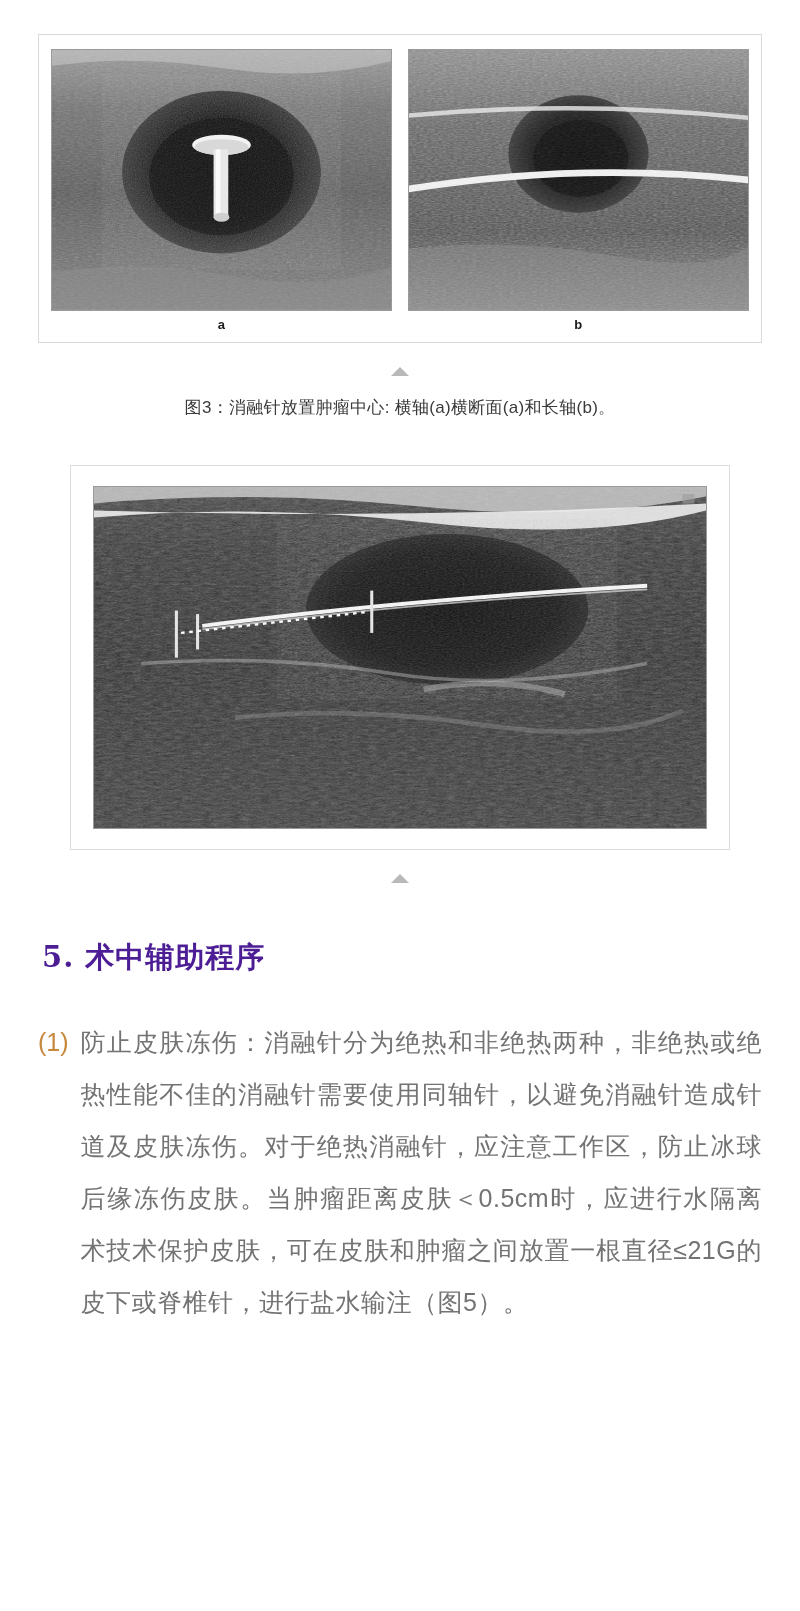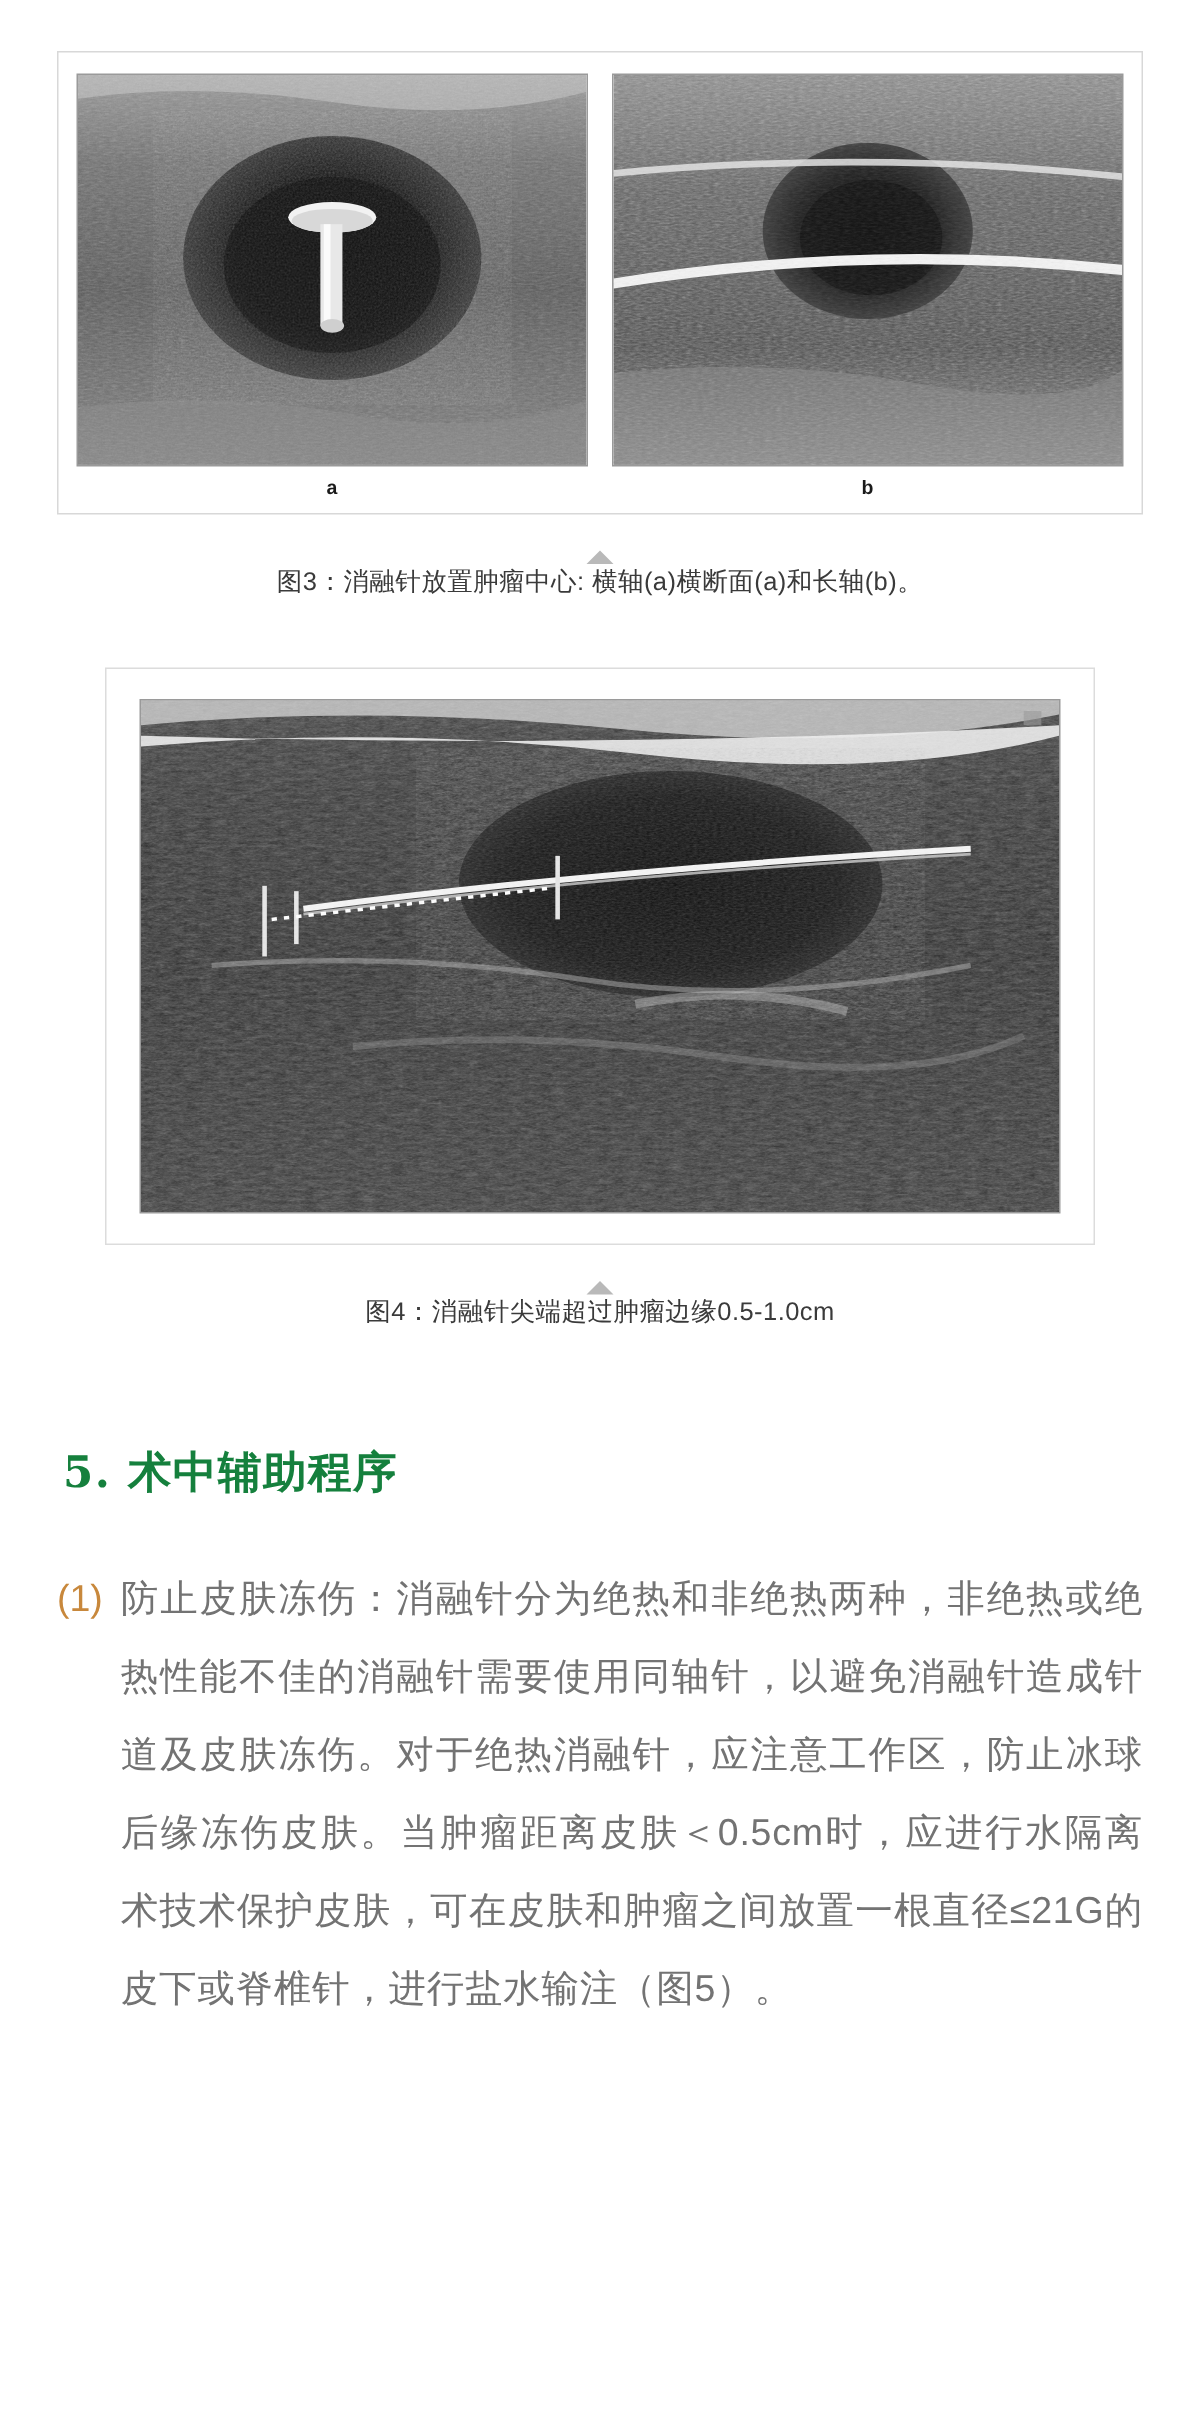--- a/index.html
+++ b/index.html
@@ -56,45 +56,46 @@
     width: 0; height: 0;
     border-left: 9px solid transparent;
     border-right: 9px solid transparent;
     border-bottom: 9px solid #b9b9b9;
     margin: 24px auto 0 auto;
   }
   .fig-caption {
     text-align: center;
     font-size: 17px;
     color: #3a3a3a;
+    margin-top: 20px;
     letter-spacing: .3px;
   }
 
   
   .fig4-frame {
     border: 1px solid #dcdcdc;
     background: #fff;
     padding: 20px 22px;
     box-sizing: border-box;
     margin: 46px 32px 0 32px;
   }
   .fig4-img {
     width: 100%;
     display: block;
     border: 1px solid #9a9a9a;
     box-sizing: border-box;
   }
 
   
   .section-heading {
-    color: #15803d;
+    color: #4c1d95;
     font-family: "DejaVu Serif", serif;
     font-weight: bold;
     font-size: 29px;
-    margin: 76px 0 0 4px;
+    margin: 55px 0 0 4px;
     letter-spacing: 1px;
   }
 
   
   .para {
     display: flex;
     margin: 38px 0 0 0;
     align-items: flex-start;
   }
   .para-marker {
@@ -262,21 +263,20 @@
         <line x1="236" y1="88" x2="236" y2="124"></line>
       </g>
 
       <path d="M74,124 L234,106" stroke="#ffffff" stroke-width="2" stroke-dasharray="3 4" fill="none"></path>
       <rect x="500" y="6" width="10" height="8" fill="#9a9a9a" opacity="0.6"></rect>
       <rect width="520" height="290" filter="url(#c-grain)" opacity="0.2"></rect>
     </svg>
   </div>
 
   <div class="caret"></div>
-  <div class="fig-caption">图4：消融针尖端超过肿瘤边缘0.5-1.0cm</div>
 
   <h2 class="section-heading">5. 术中辅助程序</h2>
 
   <div class="para">
     <div class="para-marker">(1)</div>
     <div class="para-text">防止皮肤冻伤：消融针分为绝热和非绝热两种，非绝热或绝热性能不佳的消融针需要使用同轴针，以避免消融针造成针道及皮肤冻伤。对于绝热消融针，应注意工作区，防止冰球后缘冻伤皮肤。当肿瘤距离皮肤＜0.5cm时，应进行水隔离术技术保护皮肤，可在皮肤和肿瘤之间放置一根直径≤21G的皮下或脊椎针，进行盐水输注（图5）。</div>
   </div>
 
 </div>
 

